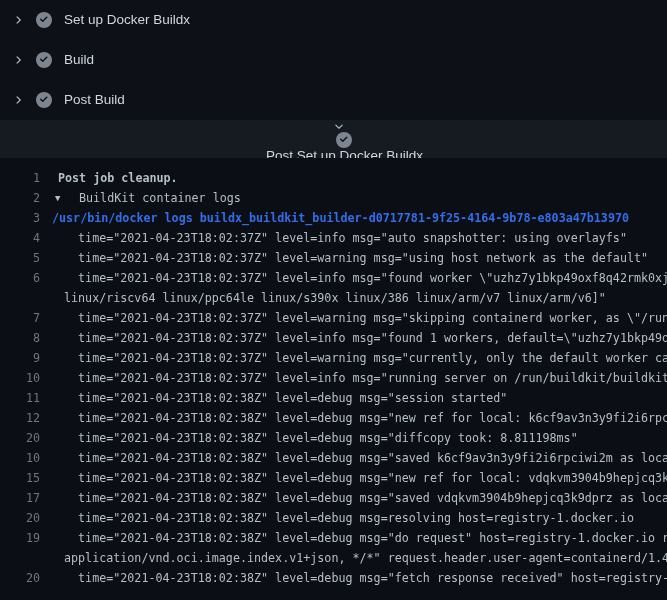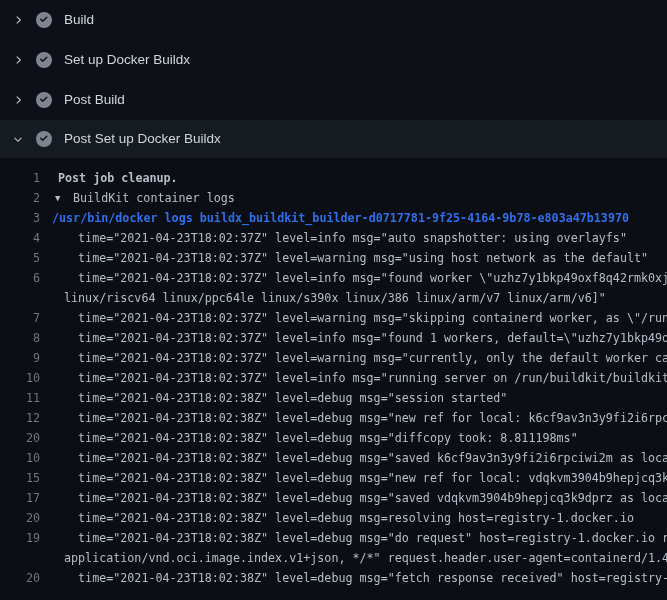--- a/index.html
+++ b/index.html
@@ -9,21 +9,21 @@
     font-family: "Liberation Sans", sans-serif;
   }
   .app { width: 667px; height: 600px; display: flex; flex-direction: column; }
 
   
   .steps { background: var(--steps-background, #0d1117); }
   .step {
     height: 40px; display: flex; align-items: center;
     padding-left: 10px; cursor: pointer;
   }
-  .step.expanded { background: var(--expanded-step-background, #161b22); height: 38px; }
+  .step.expanded { background: var(--expanded-step-background, #161b22); height: 38px; flex-direction: column; }
   .chev { width: 16px; height: 16px; display: flex; align-items: center; justify-content: center; }
   .chev svg { display: block; }
   .step.expanded .chev svg { transform: rotate(90deg); }
   .check { width: 16px; height: 16px; margin-left: 10px; }
   .check svg { display: block; }
   .slabel {
     margin-left: 12px; font-size: 13.5px; line-height: 16px;
     color: var(--step-label, #d0d7de);
   }
 
@@ -39,21 +39,21 @@
     flex: 0 0 40px; width: 40px; text-align: right;
     color: var(--line-number, #6e7681); cursor: pointer; user-select: none;
   }
   .arrow { display: none; }
   .row.kind-group .arrow {
     display: inline-block; margin-left: 15px; width: 16px;
     font-size: 9px; color: var(--log-text, #b6bfc8); cursor: pointer;
   }
   .content { color: var(--log-text, #b6bfc8); }
   .row.kind-plain   .content { margin-left: 18px; font-weight: bold; }
-  .row.kind-group   .content { margin-left: 2px; }
+  .row.kind-group   .content { margin-left: 8px; }
   .row.kind-command .content { margin-left: 12px; color: var(--command-blue, #2f6feb); font-weight: bold; }
   .row.kind-log     .content { margin-left: 24px; }
   .row.kind-cont    .content { margin-left: 24px; }
 </style>
 </head>
 <body>
 
 <div class="app">
   <div class="steps">
 
@@ -62,36 +62,36 @@
         <svg width="12" height="12" viewBox="0 0 16 16">
             <path fill="#b7bfc7" d="M6.22 3.22a.75.75 0 0 1 1.06 0l4.25 4.25a.75.75 0 0 1 0 1.06l-4.25 4.25a.75.75 0 0 1-1.06-1.06L9.94 8 6.22 4.28a.75.75 0 0 1 0-1.06Z"></path>
           </svg>
       </span>
       <span class="check">
         <svg width="16" height="16" viewBox="0 0 16 16">
             <circle cx="8" cy="8" r="8" fill="#7d8590"></circle>
             <path fill="#0d1117" d="M11.28 5.78a.75.75 0 0 0-1.06-1.06L6.75 8.19 5.28 6.72a.75.75 0 0 0-1.06 1.06l2 2a.75.75 0 0 0 1.06 0l4-4Z"></path>
           </svg>
       </span>
+      <span class="slabel">Set up Docker Buildx</span>
+    </div>
+
+    <div class="step">
+      <span class="chev">
+        <svg width="12" height="12" viewBox="0 0 16 16">
+            <path fill="#b7bfc7" d="M6.22 3.22a.75.75 0 0 1 1.06 0l4.25 4.25a.75.75 0 0 1 0 1.06l-4.25 4.25a.75.75 0 0 1-1.06-1.06L9.94 8 6.22 4.28a.75.75 0 0 1 0-1.06Z"></path>
+          </svg>
+      </span>
+      <span class="check">
+        <svg width="16" height="16" viewBox="0 0 16 16">
+            <circle cx="8" cy="8" r="8" fill="#7d8590"></circle>
+            <path fill="#0d1117" d="M11.28 5.78a.75.75 0 0 0-1.06-1.06L6.75 8.19 5.28 6.72a.75.75 0 0 0-1.06 1.06l2 2a.75.75 0 0 0 1.06 0l4-4Z"></path>
+          </svg>
+      </span>
       <span class="slabel">Build</span>
-    </div>
-
-    <div class="step">
-      <span class="chev">
-        <svg width="12" height="12" viewBox="0 0 16 16">
-            <path fill="#b7bfc7" d="M6.22 3.22a.75.75 0 0 1 1.06 0l4.25 4.25a.75.75 0 0 1 0 1.06l-4.25 4.25a.75.75 0 0 1-1.06-1.06L9.94 8 6.22 4.28a.75.75 0 0 1 0-1.06Z"></path>
-          </svg>
-      </span>
-      <span class="check">
-        <svg width="16" height="16" viewBox="0 0 16 16">
-            <circle cx="8" cy="8" r="8" fill="#7d8590"></circle>
-            <path fill="#0d1117" d="M11.28 5.78a.75.75 0 0 0-1.06-1.06L6.75 8.19 5.28 6.72a.75.75 0 0 0-1.06 1.06l2 2a.75.75 0 0 0 1.06 0l4-4Z"></path>
-          </svg>
-      </span>
-      <span class="slabel">Set up Docker Buildx</span>
     </div>
 
     <div class="step">
       <span class="chev">
         <svg width="12" height="12" viewBox="0 0 16 16">
             <path fill="#b7bfc7" d="M6.22 3.22a.75.75 0 0 1 1.06 0l4.25 4.25a.75.75 0 0 1 0 1.06l-4.25 4.25a.75.75 0 0 1-1.06-1.06L9.94 8 6.22 4.28a.75.75 0 0 1 0-1.06Z"></path>
           </svg>
       </span>
       <span class="check">
         <svg width="16" height="16" viewBox="0 0 16 16">

